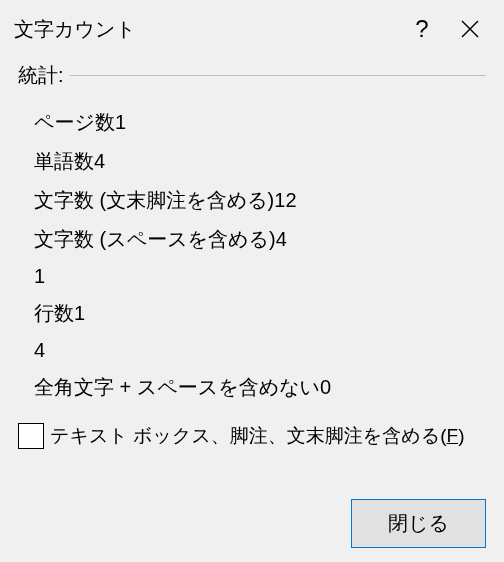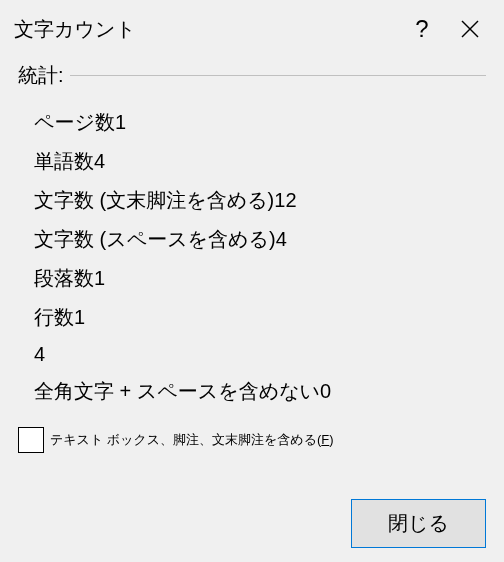--- a/index.html
+++ b/index.html
@@ -64,21 +64,21 @@
       padding: 6px 4px 6px 16px;
       font-size: 20px;
       color: #000;
     }
     .stat-label { }
     .stat-value { }
     .checkbox-row {
       display: flex;
       align-items: center;
       padding: 16px 0 0 0;
-      font-size: 13px;
+      font-size: 19px;
     }
     .checkbox {
       width: 26px;
       height: 26px;
       border: 1px solid #000;
       background: #fff;
       margin-right: 6px;
       flex-shrink: 0;
     }
     .checkbox-label {
@@ -134,21 +134,20 @@
       </div>
       <div class="stat-row">
         <span class="stat-label">文字数 (文末脚注を含める)</span>
         <span class="stat-value">12</span>
       </div>
       <div class="stat-row">
         <span class="stat-label">文字数 (スペースを含める)</span>
         <span class="stat-value">4</span>
       </div>
       <div class="stat-row">
-        <span class="stat-label">段落数</span>
         <span class="stat-value">1</span>
       </div>
       <div class="stat-row">
         <span class="stat-label">行数</span>
         <span class="stat-value">1</span>
       </div>
       <div class="stat-row">
         <span class="stat-value">4</span>
       </div>
       <div class="stat-row">

